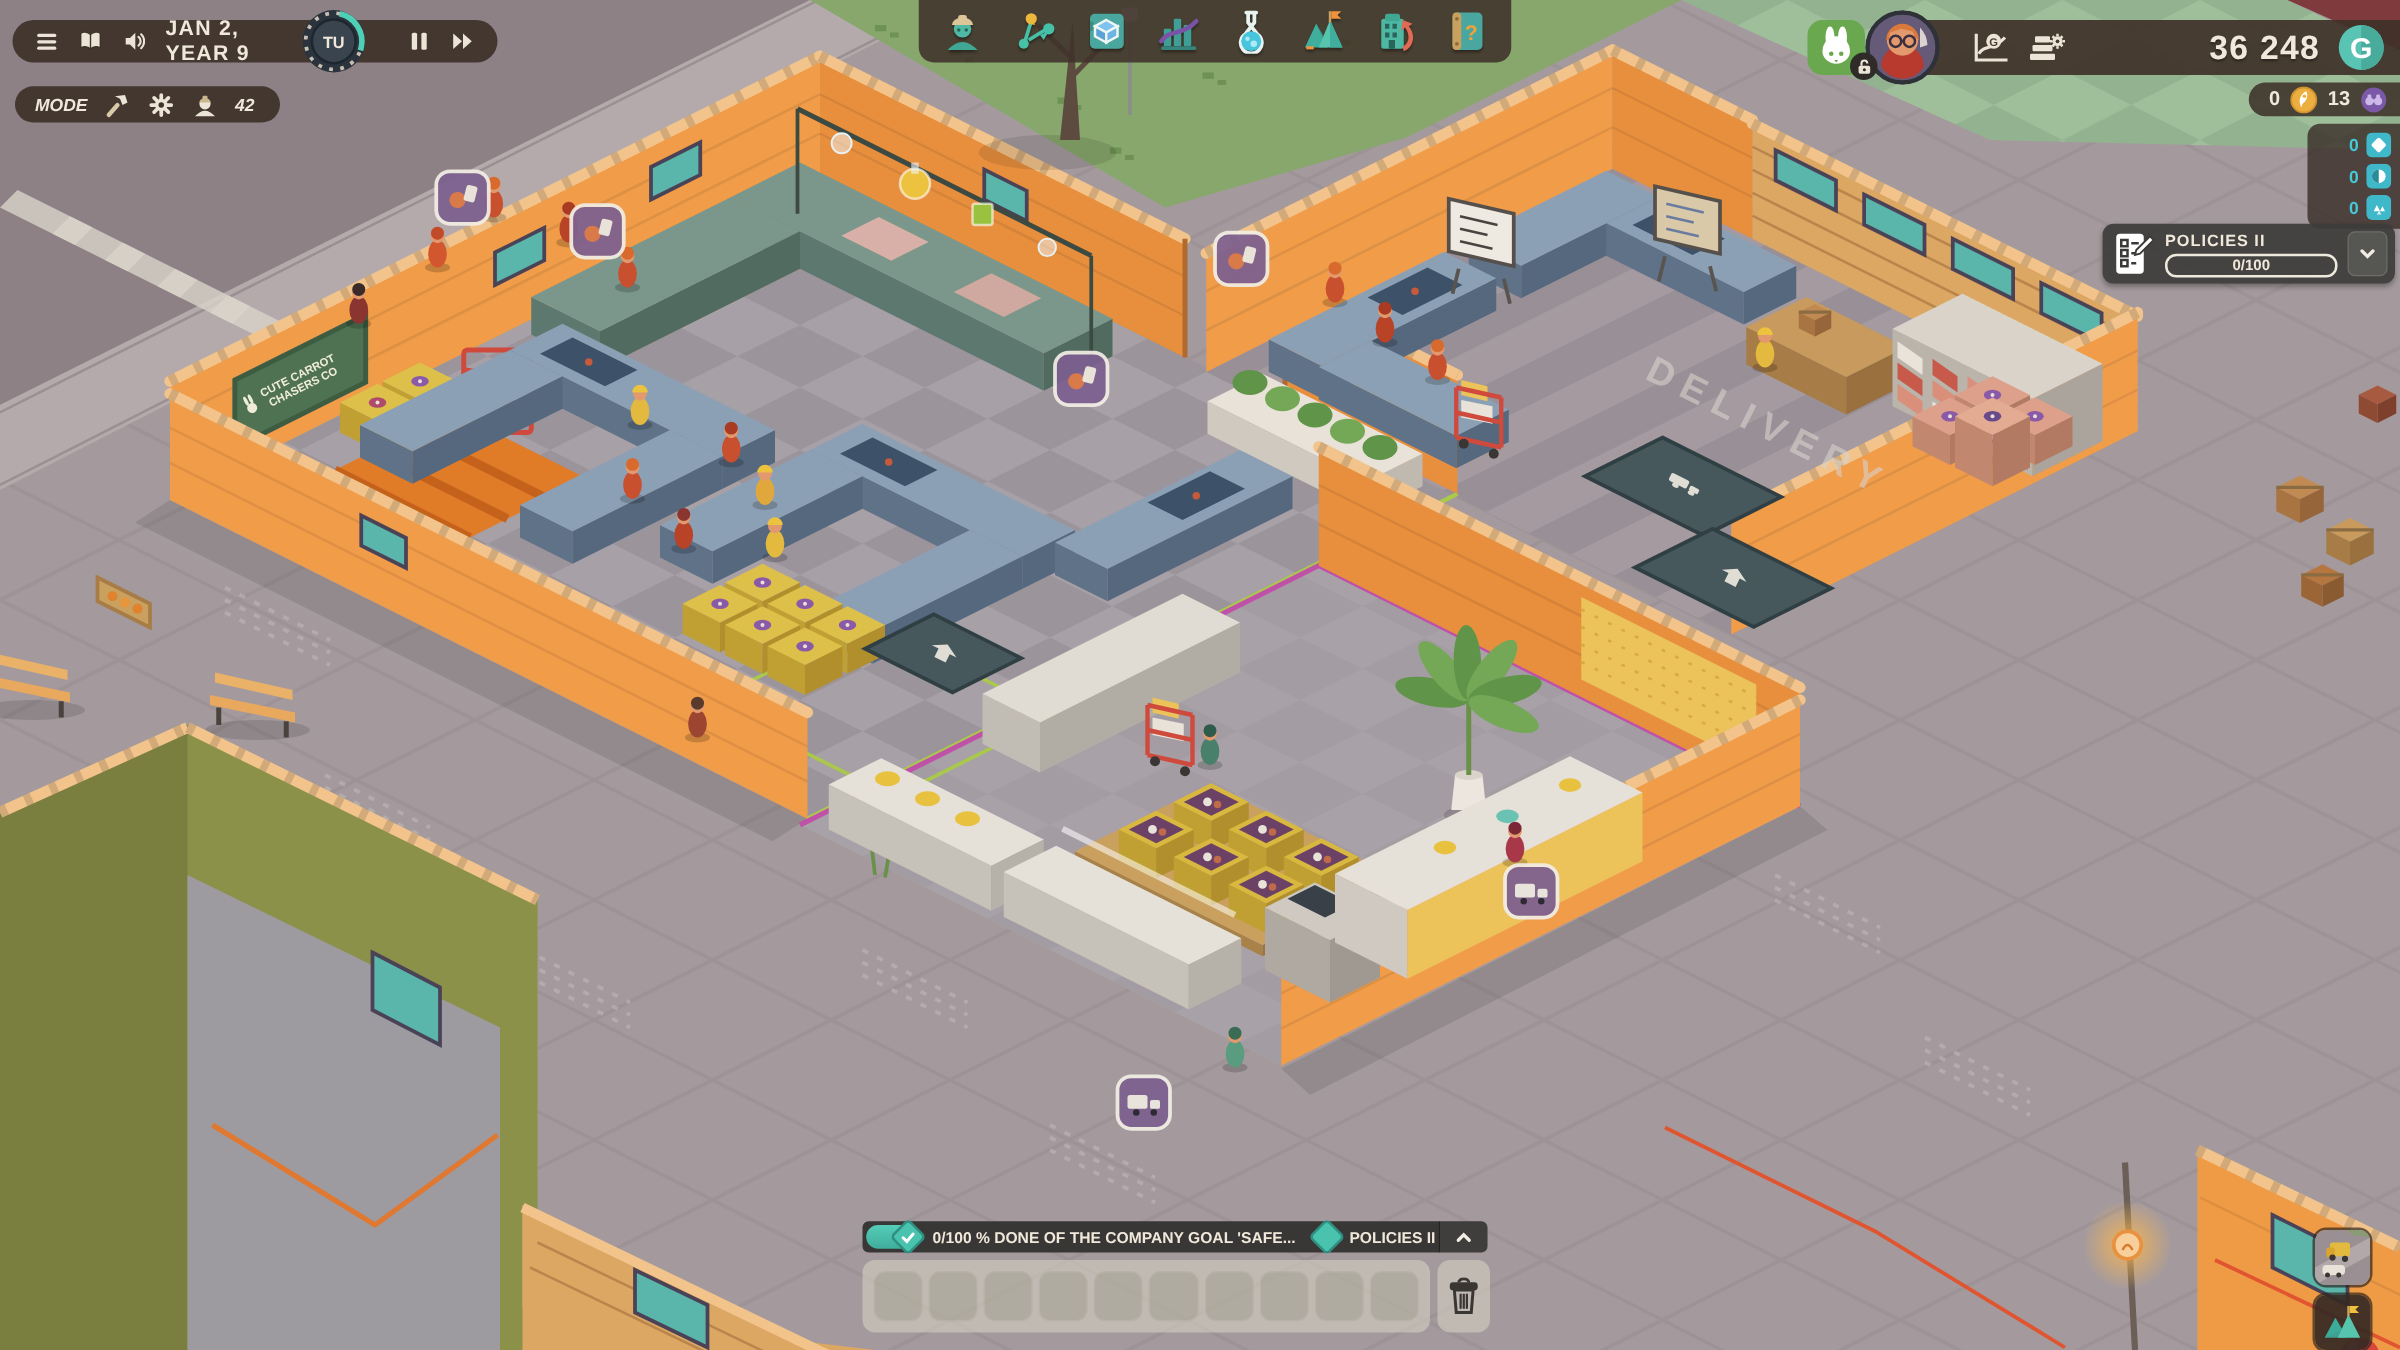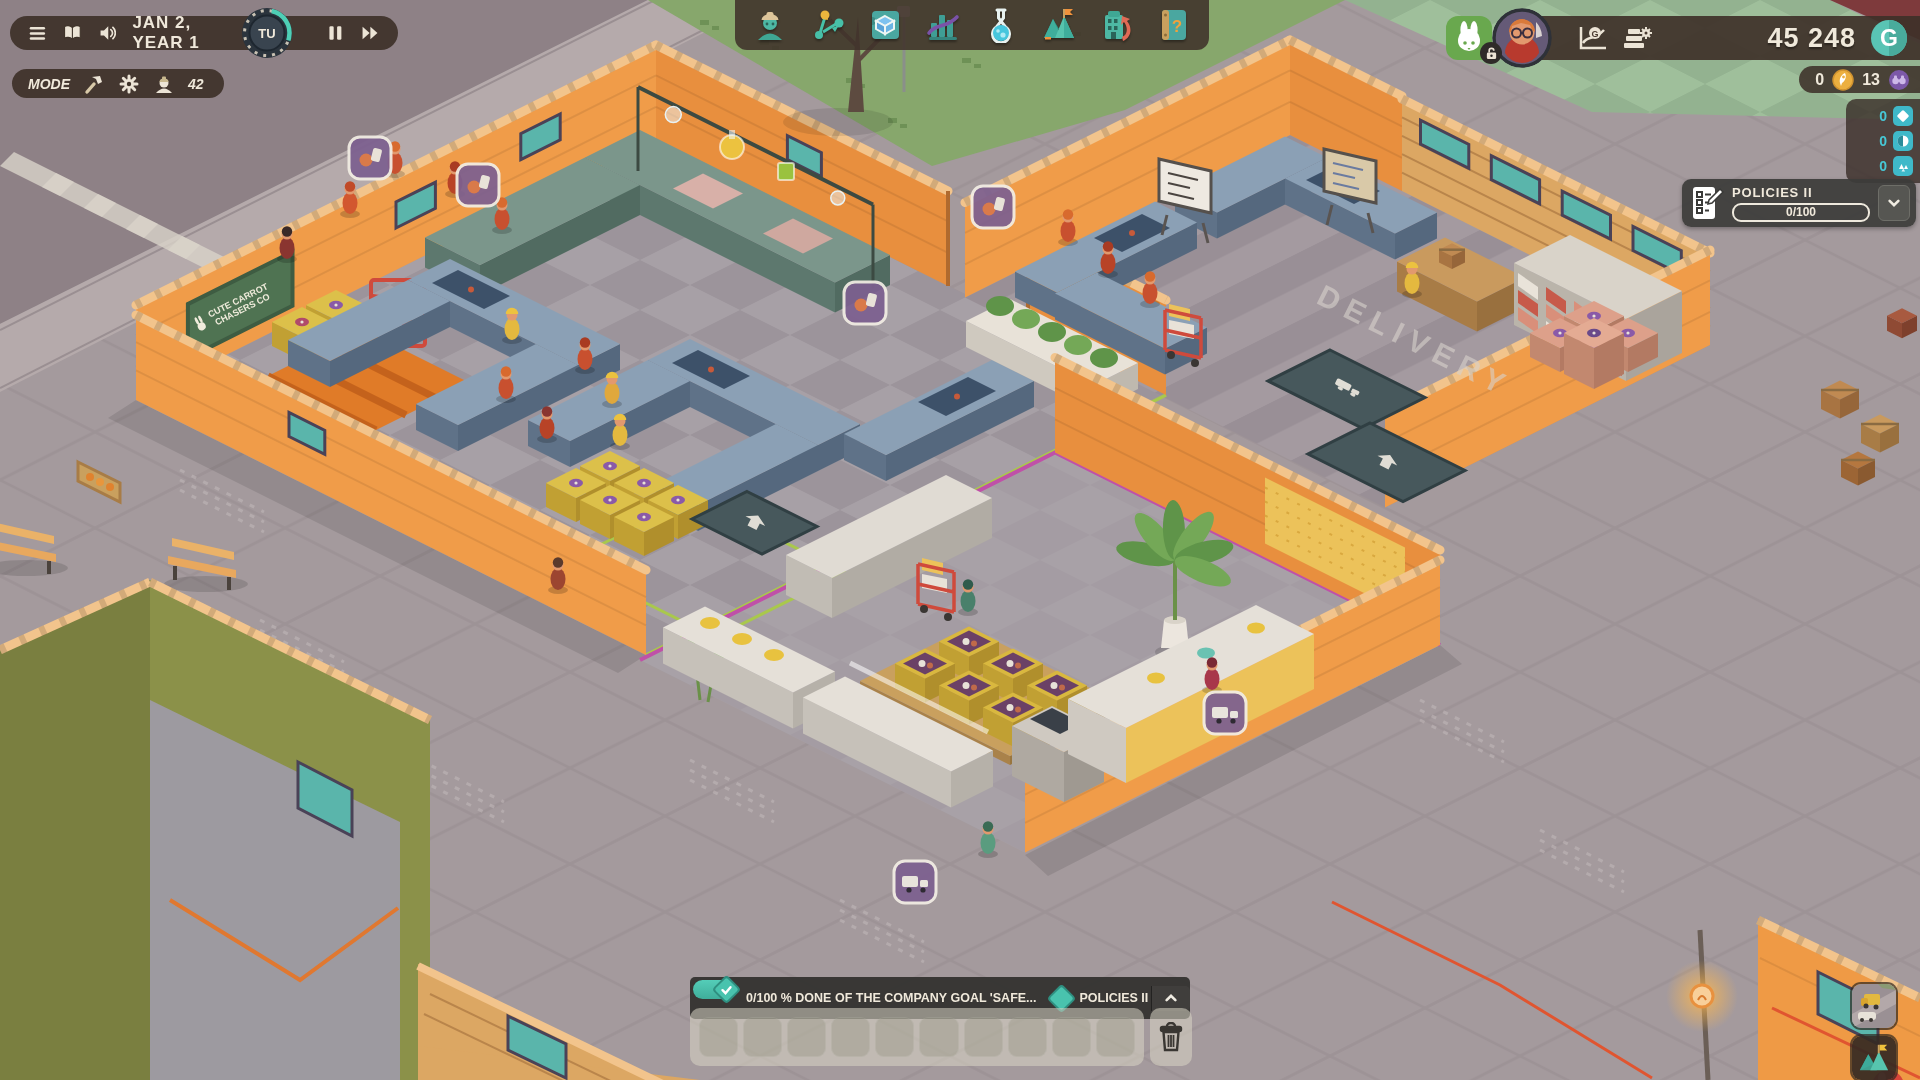--- a/index.html
+++ b/index.html
@@ -40,21 +40,21 @@
   .resval{color:#47c8d6;font-size:14px;}
   
   #policies{left:auto;right:4px;top:179px;width:234px;height:48px;background:rgba(60,60,58,.93);border-radius:9px;
     display:flex;align-items:center;gap:8px;padding:5px 6px 5px 8px;box-sizing:border-box;box-shadow:0 2px 4px rgba(0,0,0,.3);}
   #polmid{flex:1;display:flex;flex-direction:column;gap:3px;}
   #poltitle{font-size:13px;letter-spacing:.8px;}
   #polpill{height:15px;border:2px solid #eee9dd;border-radius:9px;font-size:12px;line-height:15px;text-align:center;}
   #polchev{width:30px;height:34px;background:#565652;border:1px solid #6e6e68;border-radius:6px;
     display:flex;align-items:center;justify-content:center;cursor:pointer;}
   
-  #goalbar{left:690px;top:977px;width:500px;height:42px;background:rgba(48,47,45,.92);border-radius:5px;
+  #goalbar{left:690px;top:977px;width:500px;height:25px;background:rgba(48,47,45,.92);border-radius:5px;
     display:flex;align-items:center;font-size:12.5px;}
   #goalfill{position:absolute;left:3px;top:3px;width:42px;height:19px;border-radius:10px;
     background:linear-gradient(#54cdb8,#3fae9b);}
   .diamond{width:17px;height:17px;background:#49c3ae;border:2px solid #2f8f80;border-radius:4px;
     transform:rotate(45deg);position:relative;flex:none;}
   .diamond svg{position:absolute;inset:0;margin:auto;width:12px;height:12px;transform:rotate(-45deg);}
   #gdia1{position:absolute;left:26px;top:2px;}
   #goaltext{margin-left:56px;white-space:nowrap;}
   #mlabel{margin-left:8px;}
   #goalchev{margin-left:auto;width:38px;height:25px;border-left:1px solid rgba(0,0,0,.45);
@@ -719,21 +719,21 @@
           <rect x="2" y="16" width="18" height="3" rx="1.5"></rect>
         </g>
       </svg>
     <svg class="ticon" viewBox="0 0 24 22">
         <path d="M12 4 C9 1 4 1 2 3 V18 C4 16 9 16 12 19 C15 16 20 16 22 18 V3 C20 1 15 1 12 4 Z M12 4 V19" fill="#ece4d6" stroke="#3e3229" stroke-width="1.4"></path>
       </svg>
     <svg class="ticon" viewBox="0 0 22 22">
         <path d="M3 8 H7 L12 3 V19 L7 14 H3 Z" fill="#ece4d6"></path>
         <path d="M15 7 a5 5 0 0 1 0 8 M17.5 4.5 a9 9 0 0 1 0 13" stroke="#ece4d6" stroke-width="2" fill="none" stroke-linecap="round"></path>
       </svg>
-    <span id="datelabel">JAN 2, YEAR 1</span>
+    <span id="datelabel">JAN 2, YEAR 9</span>
     <span class="spacer"></span>
     <svg class="ticon" viewBox="0 0 22 22">
         <g fill="#ece4d6">
           <rect x="4" y="3" width="5" height="16" rx="1.5"></rect>
           <rect x="13" y="3" width="5" height="16" rx="1.5"></rect>
         </g>
       </svg>
     <svg class="ticon" viewBox="0 0 24 22">
         <g fill="#ece4d6">
           <path d="M2 3 L11 11 L2 19 Z"></path>
@@ -878,21 +878,21 @@
             <rect x="2" y="18" width="20" height="5" rx="1"></rect>
             <rect x="4" y="11" width="16" height="5" rx="1"></rect>
             <rect x="6" y="4" width="12" height="5" rx="1"></rect>
             <circle cx="24" cy="8" r="4"></circle>
             <g stroke="#ece4d6" stroke-width="2">
               <path d="M24 2 v2 M24 12 v2 M18 8 h2 M28 8 h2 M20 4 l1.4 1.4 M26.6 10.6 L28 12 M28 4 l-1.4 1.4 M21.4 10.6 L20 12"></path>
             </g>
             <circle cx="24" cy="8" r="1.5" fill="#4a3a30"></circle>
           </g>
         </svg>
-      <span id="balance">45 248</span>
+      <span id="balance">36 248</span>
       <svg width="38" height="38" viewBox="0 0 38 38">
           <circle cx="19" cy="19" r="18" fill="#59c4b4"></circle>
           <path d="M19 1 a18 18 0 0 1 0 36 z" fill="#49ab9c"></path>
           <text x="19" y="27" text-anchor="middle" font-size="23" font-weight="bold" fill="#ffffff" font-family="Liberation Sans,sans-serif">G</text>
         </svg>
     </div>
     <div id="mascot">
       <svg width="32" height="34" viewBox="0 0 32 34">
           <g fill="#ffffff">
             <ellipse cx="11" cy="9" rx="3.6" ry="9"></ellipse>

